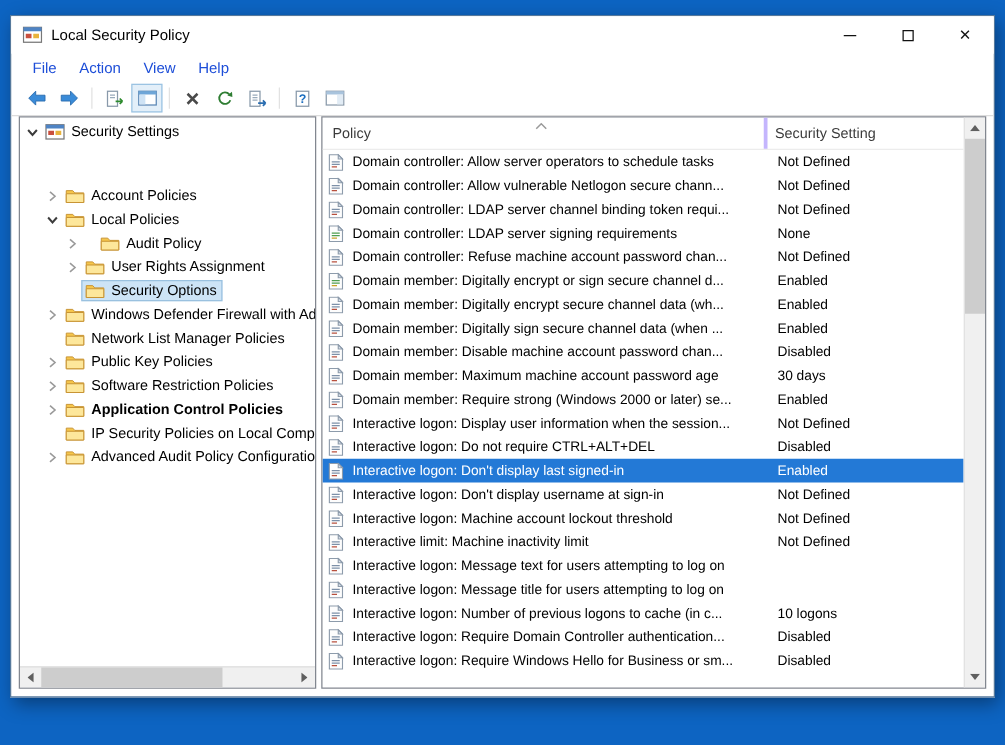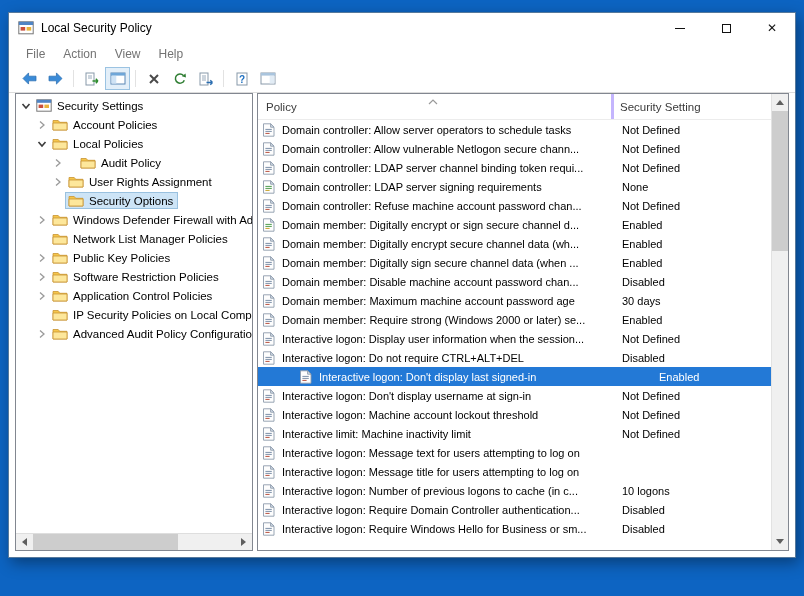--- a/index.html
+++ b/index.html
@@ -15,21 +15,21 @@
   
   .titlebar { height:30px; display:flex; align-items:center; padding-left:9px; background:#fff; flex:0 0 auto; }
   .title-icon { width:16px; height:14px; margin-right:7px; display:flex; }
   .title-text { font-size:12px; color:#000; }
   .win-controls { margin-left:auto; display:flex; height:100%; }
   .win-btn { width:46px; height:100%; display:flex; align-items:center; justify-content:center; color:#111; }
   .win-btn .min-glyph { display:block; width:10px; height:1px; background:#111; }
   .win-btn .max-glyph { display:block; width:9px; height:9px; border:1px solid #111; }
   .win-btn .close-glyph { font-size:12px; line-height:1; }
   
-  .menubar { height:22px; display:flex; align-items:center; padding-left:8px; font-size:12px; color:#737373; flex:0 0 auto; }
+  .menubar { height:22px; display:flex; align-items:center; padding-left:8px; font-size:12px; color:#1d4ed8; flex:0 0 auto; }
   .menu-item { padding:2px 9px; }
   
   .toolbar { height:28px; display:flex; align-items:center; padding-left:8px; gap:1px; border-bottom:1px solid #dcdcdc; flex:0 0 auto; }
   .tb-btn { width:25px; height:23px; display:flex; align-items:center; justify-content:center; border:1px solid transparent; }
   .tb-btn.pressed { background:#e3eff9; border:1px solid #9bc3e2; }
   .tb-sep { width:1px; height:17px; background:#e2e2e2; margin:0 4px; }
   
   .body { flex:1; display:flex; padding:0 6px 6px 6px; min-height:0; }
   .tree-pane { width:238px; flex:0 0 238px; border:1px solid #828790; display:flex; flex-direction:column; overflow:hidden; background:#fff; }
   .tree-items { flex:1; overflow:hidden; padding-top:2px; }
@@ -48,21 +48,21 @@
   .list-main { flex:1; display:flex; flex-direction:column; min-width:0; overflow:hidden; }
   .list-header { height:26px; flex:0 0 26px; display:flex; align-items:center; position:relative; font-size:11.5px; color:#3b3b3b; border-bottom:1px solid #ececec; }
   .hcol-policy { width:356px; flex:0 0 356px; padding-left:8px; height:100%; display:flex; align-items:center; border-right:3px solid #c4b5fd; position:relative; }
   .hcol-setting { flex:1; padding-left:6px; height:100%; display:flex; align-items:center; }
   .sort-ind { position:absolute; top:1px; left:170px; }
   .list-rows { flex:1; overflow:hidden; }
   .lrow { height:19px; display:flex; align-items:center; font-size:11px; color:#000; }
   .lrow .ric { width:13px; flex:0 0 13px; margin:0 7px 0 4px; display:flex; }
   .lrow .pol { width:332px; flex:0 0 332px; white-space:nowrap; overflow:hidden; }
   .lrow .set { flex:1; padding-left:8px; white-space:nowrap; overflow:hidden; }
-  .lrow.sel { background:#2379d6; color:#fff;padding-left:37px; }
+  .lrow.sel { background:#2379d6; color:#fff; }
   
   .vscroll { width:17px; flex:0 0 17px; background:#f0f0f0; border-left:1px solid #e2e2e2; display:flex; flex-direction:column; }
   .vs-arrow { height:17px; flex:0 0 17px; display:flex; align-items:center; justify-content:center; }
   .vs-track { flex:1; position:relative; }
   .vs-thumb { position:absolute; top:0; left:0; width:17px; height:140px; background:#cdcdcd; }
 </style>
 </head>
 <body>
 
 <div class="desktop">
@@ -177,21 +177,21 @@
                   <svg width="16" height="13" viewBox="0 0 16 13">
                     <rect x="0.8" y="0.8" width="14.4" height="11.4" fill="#fff" stroke="#777"></rect>
                     <rect x="0.8" y="0.8" width="14.4" height="3" fill="#4f84c4"></rect>
                     <rect x="2.6" y="5.6" width="4.6" height="3.4" fill="#c94f3d"></rect>
                     <rect x="8.4" y="5.6" width="4.6" height="3.4" fill="#e8b33c"></rect>
                   </svg>
                 </span>
                 <span class="tlabel">Security Settings</span>
               </span>
             </div>
-            <div class="titem" style="padding-left: 19px;">
+            <div class="titem" style="padding-left: 19px; margin-top: 32px;">
               <span class="chev">
                 <svg width="10" height="10" viewBox="0 0 10 10">
                   <polyline points="3,1.5 7,5 3,8.5" fill="none" stroke="#9a9a9a" stroke-width="1.3"></polyline>
                 </svg>
               </span>
               <span class="tbox">
                 <span class="ticon">
                   <svg width="16" height="13" viewBox="0 0 16 13">
                     <path d="M1 2.5 h5.2 l1.6 1.8 H15 V12 H1 Z" fill="#f6c64b" stroke="#c89434" stroke-width="0.8"></path>
                     <path d="M1 5 H15 V12 H1 Z" fill="#fde79b" stroke="#c89434" stroke-width="0.8"></path>
@@ -313,21 +313,21 @@
               <span class="tbox">
                 <span class="ticon">
                   <svg width="16" height="13" viewBox="0 0 16 13">
                     <path d="M1 2.5 h5.2 l1.6 1.8 H15 V12 H1 Z" fill="#f6c64b" stroke="#c89434" stroke-width="0.8"></path>
                     <path d="M1 5 H15 V12 H1 Z" fill="#fde79b" stroke="#c89434" stroke-width="0.8"></path>
                   </svg>
                 </span>
                 <span class="tlabel">Software Restriction Policies</span>
               </span>
             </div>
-            <div class="titem" style="padding-left: 19px;">
+            <div class="titem" style="padding-left: 19px; font-weight: bold;">
               <span class="chev">
                 <svg width="10" height="10" viewBox="0 0 10 10">
                   <polyline points="3,1.5 7,5 3,8.5" fill="none" stroke="#9a9a9a" stroke-width="1.3"></polyline>
                 </svg>
               </span>
               <span class="tbox">
                 <span class="ticon">
                   <svg width="16" height="13" viewBox="0 0 16 13">
                     <path d="M1 2.5 h5.2 l1.6 1.8 H15 V12 H1 Z" fill="#f6c64b" stroke="#c89434" stroke-width="0.8"></path>
                     <path d="M1 5 H15 V12 H1 Z" fill="#fde79b" stroke="#c89434" stroke-width="0.8"></path>

